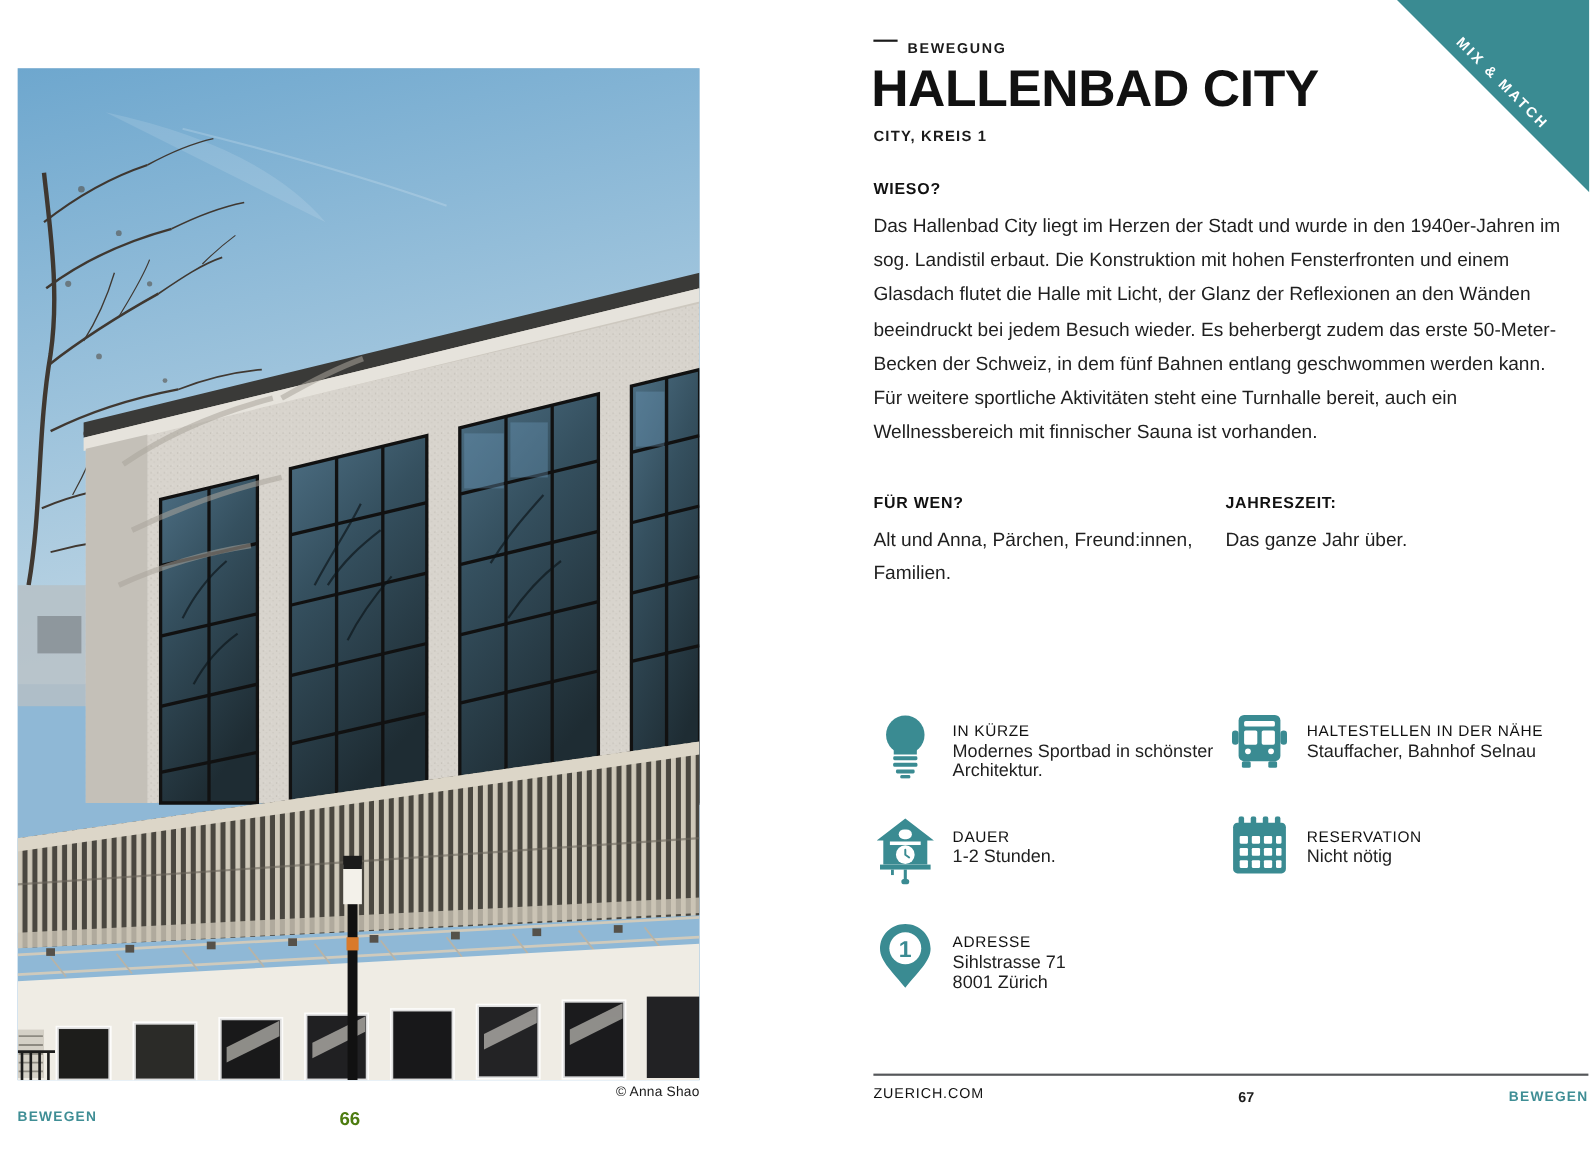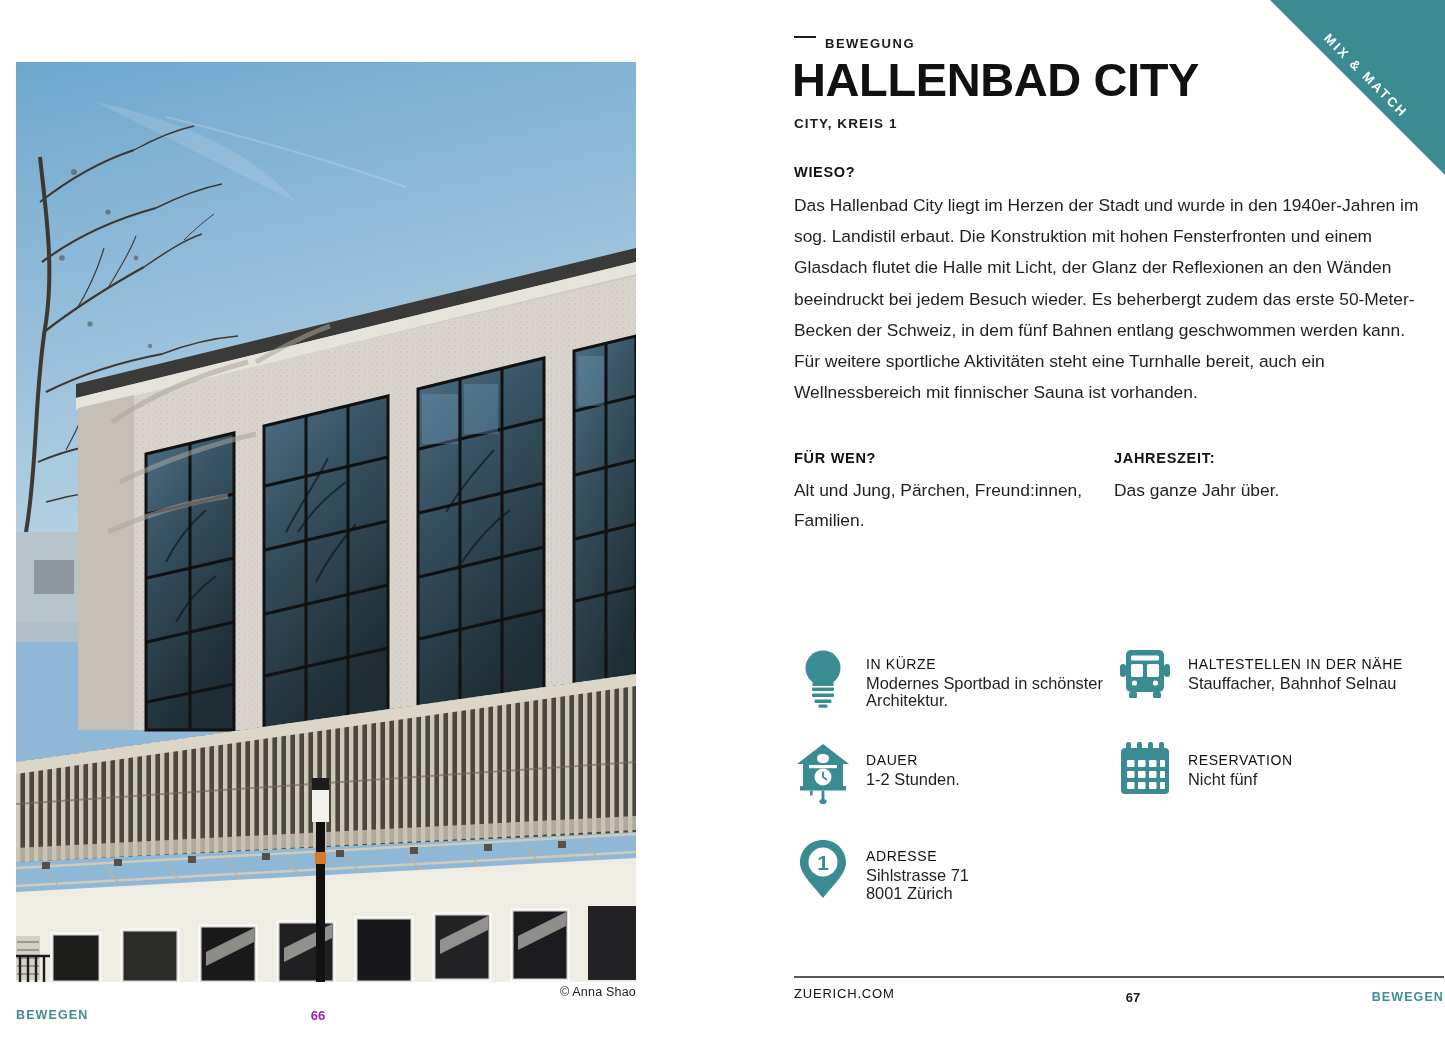--- a/index.html
+++ b/index.html
@@ -27,21 +27,21 @@
   .foot-left{
     position:absolute;left:16px;top:1008px;width:620px;height:22px;
   }
   .foot-section{
     position:absolute;left:0;top:0;
     font-size:12.5px;font-weight:bold;letter-spacing:1.1px;
     color:#3f8e95;
   }
   .foot-page-left{
     position:absolute;left:0;top:0;width:620px;text-align:center;
-    font-size:13px;font-weight:bold;color:#a21caf;
+    font-size:17px;font-weight:bold;color:#4d7c0f;
     margin-left:-8px;
   }
 
   
   .page-right{position:relative;width:723px;height:1053px;box-sizing:border-box;}
 
   
   .ribbon-wrap{
     position:absolute;right:0;top:0;width:175px;height:175px;overflow:hidden;
     pointer-events:none;
@@ -393,21 +393,21 @@
 
     <div class="title">HALLENBAD CITY</div>
     <div class="subtitle">CITY, KREIS 1</div>
 
     <div class="sec-head wieso">WIESO?</div>
     <div class="body-copy">Das Hallenbad City liegt im Herzen der Stadt und wurde in den 1940er-Jahren im sog. Landistil erbaut. Die Konstruktion mit hohen Fensterfronten und einem Glasdach flutet die Halle mit Licht, der Glanz der Reflexionen an den Wänden beeindruckt bei jedem Besuch wieder. Es beherbergt zudem das erste 50-Meter-Becken der Schweiz, in dem fünf Bahnen entlang geschwommen werden kann. Für weitere sportliche Aktivitäten steht eine Turnhalle bereit, auch ein Wellnessbereich mit finnischer Sauna ist vorhanden.</div>
 
     <div class="cols">
       <div class="col">
         <div class="sec-head">FÜR WEN?</div>
-        <div class="col-body">Alt und Jung, Pärchen, Freund:innen, Familien.</div>
+        <div class="col-body">Alt und Anna, Pärchen, Freund:innen, Familien.</div>
       </div>
       <div class="col">
         <div class="sec-head">JAHRESZEIT:</div>
         <div class="col-body">Das ganze Jahr über.</div>
       </div>
     </div>
 
     <div class="info-grid">
 
       <div class="info-item">
@@ -487,21 +487,21 @@
               <rect x="41" y="29" width="5" height="7" rx="1"></rect>
               <rect x="8" y="40" width="7.5" height="7" rx="1"></rect>
               <rect x="19" y="40" width="7.5" height="7" rx="1"></rect>
               <rect x="30" y="40" width="7.5" height="7" rx="1"></rect>
               <rect x="41" y="40" width="5" height="7" rx="1"></rect>
             </g>
           </svg>
         </div>
         <div class="info-text">
           <div class="info-label">RESERVATION</div>
-          <div class="info-value">Nicht fünf</div>
+          <div class="info-value">Nicht nötig</div>
         </div>
       </div>
 
       <div class="info-item">
         <div class="info-icon">
           <svg width="50" height="62" viewBox="0 0 50 62">
             <path d="M25 2 C 12 2 2 12 2 24.5 C 2 36 14 46 25 60 C 36 46 48 36 48 24.5 C 48 12 38 2 25 2 Z" fill="#3a8b92"></path>
             <circle cx="25" cy="24" r="14.5" fill="#ffffff"></circle>
             <text x="25" y="32" text-anchor="middle" font-family="Liberation Sans, sans-serif" font-size="21" font-weight="bold" fill="#3a8b92">1</text>
           </svg>

